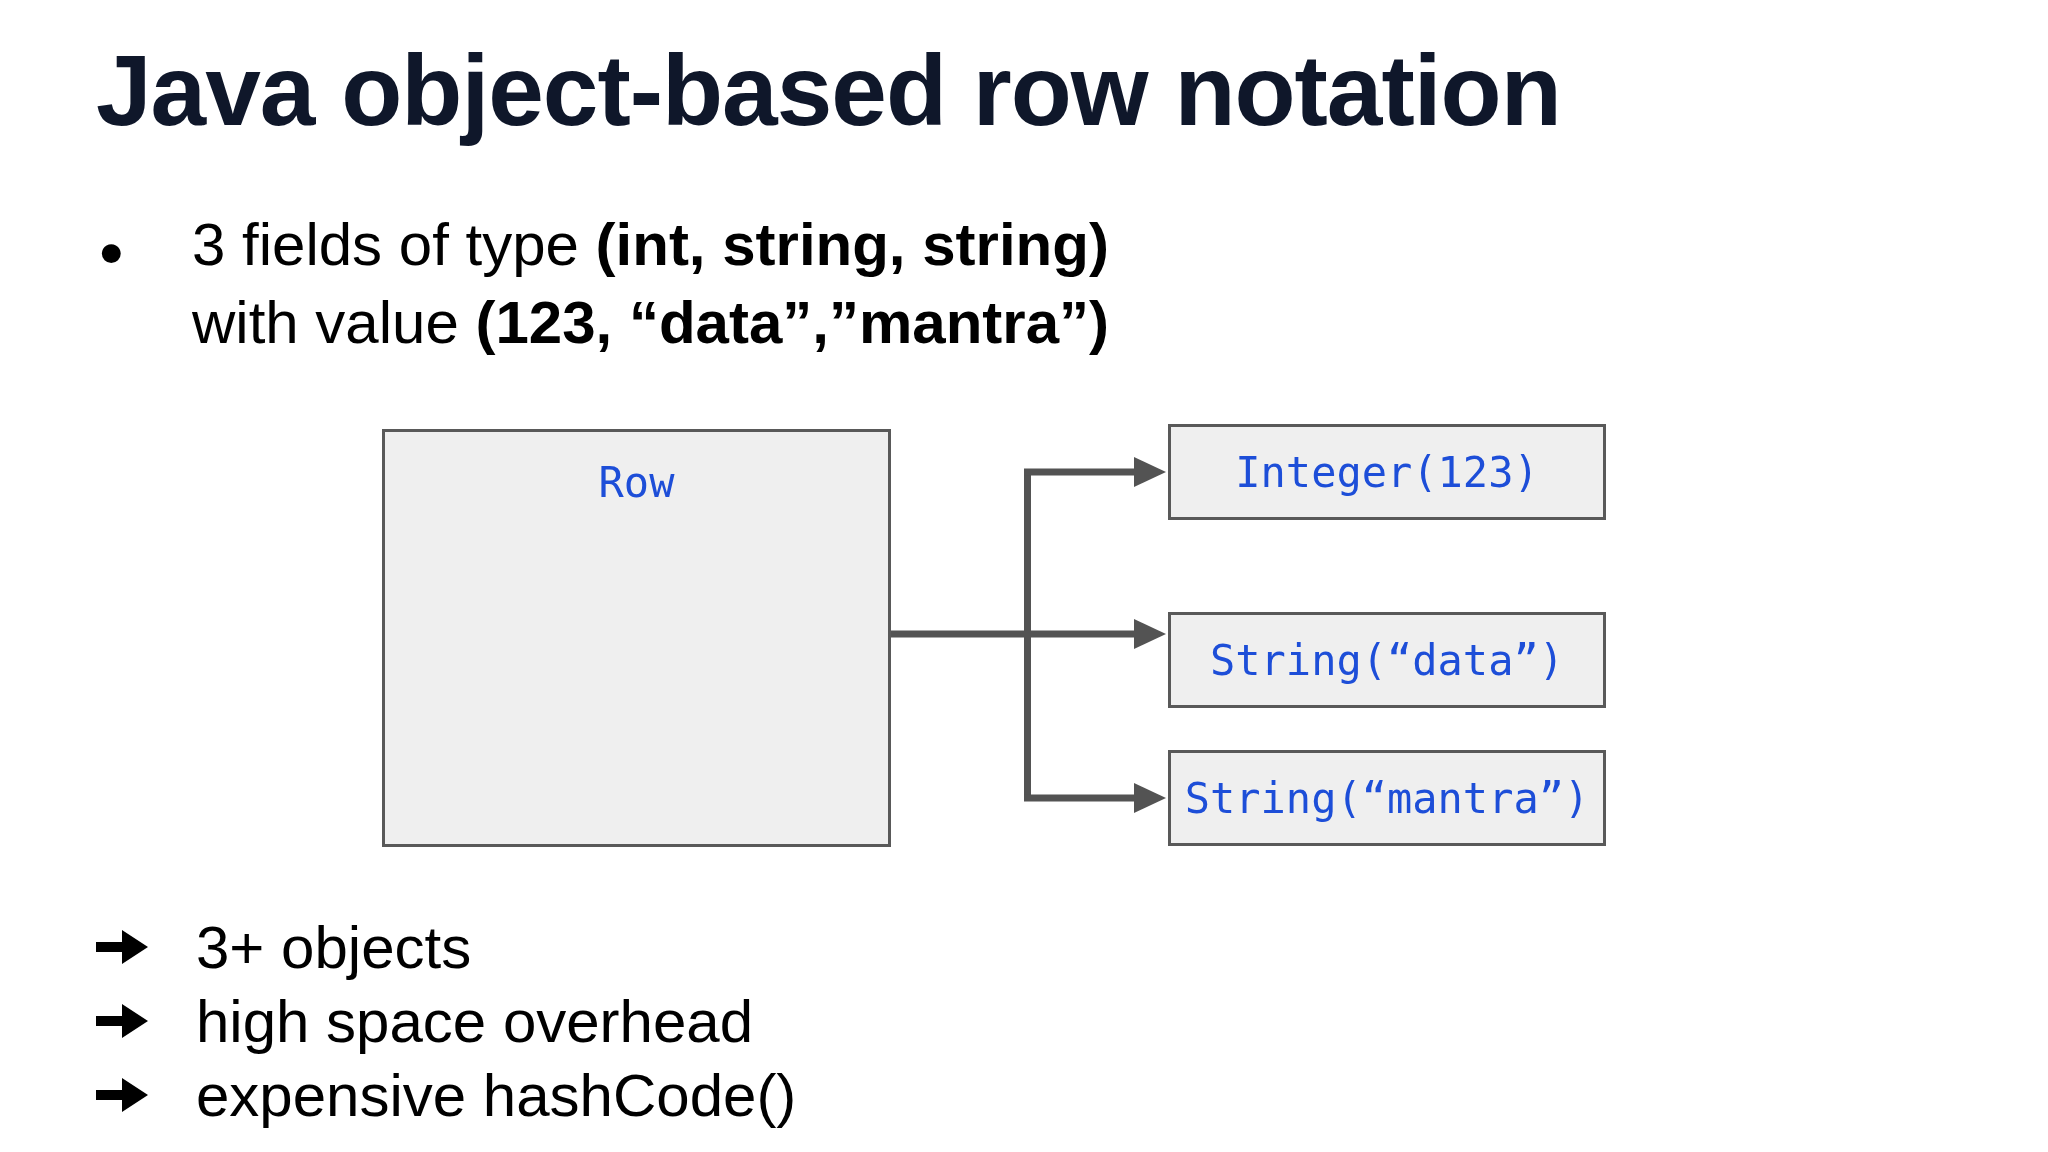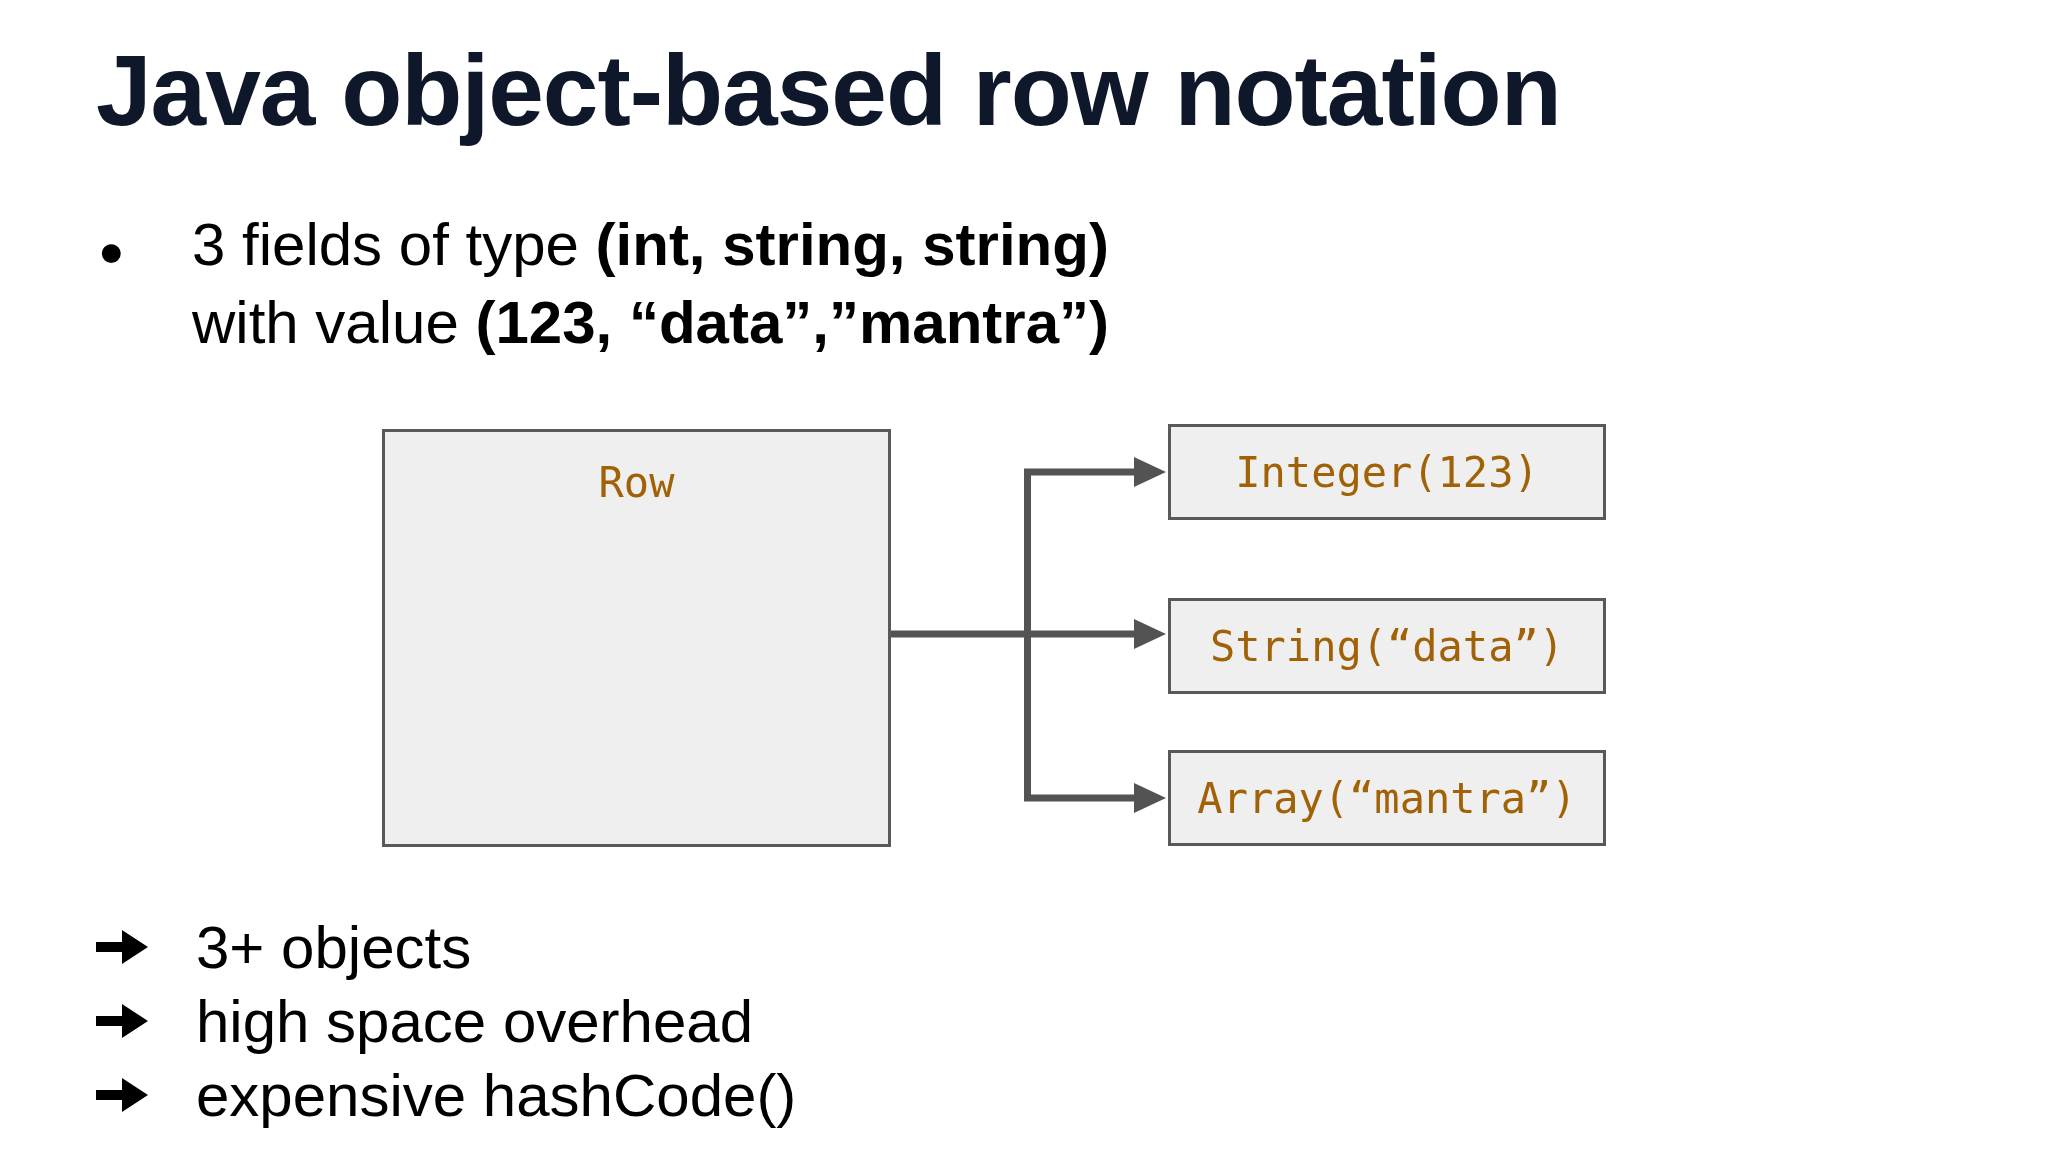--- a/index.html
+++ b/index.html
@@ -38,24 +38,24 @@
   }
   .array-box {
     left: 458px; top: 572px; width: 370px; height: 95px;
     border-color: #666666; display: flex; align-items: center; justify-content: center;
   }
   .target-box {
     left: 1168px; width: 438px; height: 96px;
     display: flex; align-items: center; justify-content: center;
   }
   .target-int    { top: 424px; }
-  .target-data   { top: 598px; text-align: center; }
+  .target-data   { top: 612px; text-align: center; }
   .target-mantra { top: 750px; }
   .mono-label {
-    font-family: "DejaVu Sans Mono", monospace; font-size: 42px; color: #a16207;
+    font-family: "DejaVu Sans Mono", monospace; font-size: 42px; color: #1d4ed8;
     white-space: nowrap;
   }
 
   .connector-svg { position: absolute; left: 0; top: 0; pointer-events: none; }
 
   .takeaways {
     position: absolute; left: 96px; top: 910px;
   }
   .takeaway-item {
     display: flex; align-items: center; height: 74px;
@@ -87,21 +87,21 @@
 
   <div class="box target-box target-int">
     <span class="mono-label">Integer(123)</span>
   </div>
 
   <div class="box target-box target-data">
     <span class="mono-label">String(“data”)</span>
   </div>
 
   <div class="box target-box target-mantra">
-    <span class="mono-label">Array(“mantra”)</span>
+    <span class="mono-label">String(“mantra”)</span>
   </div>
 
   <svg class="connector-svg" width="2048" height="1152" viewBox="0 0 2048 1152">
     <g stroke="#535353" stroke-width="7" fill="none">
 
       <path d="M 891 634 H 1136"></path>
 
       <path d="M 1027.5 472 V 798"></path>
 
       <path d="M 1024 472 H 1136"></path>

